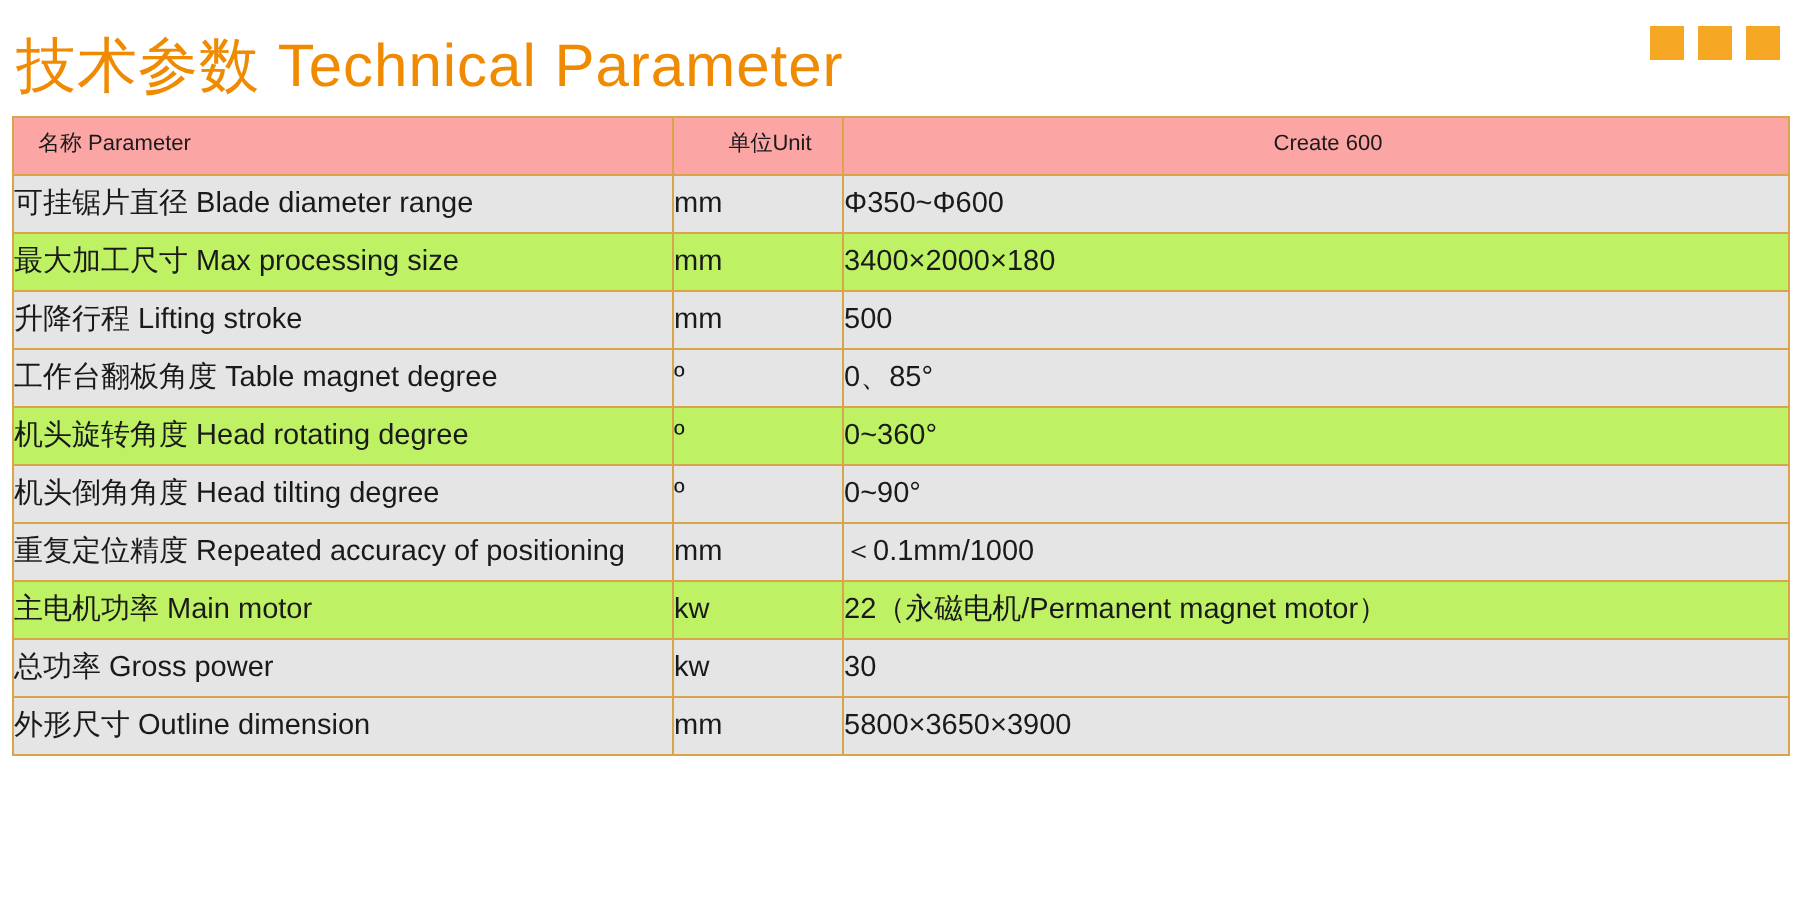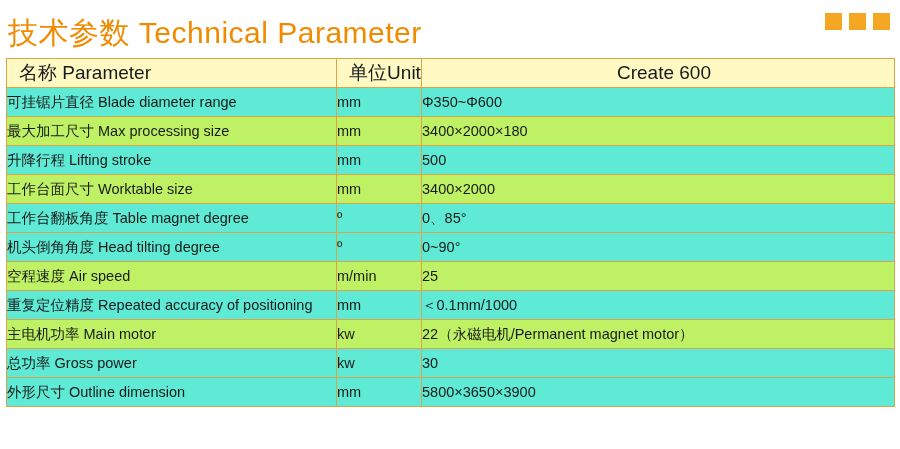--- a/index.html
+++ b/index.html
@@ -66,39 +66,39 @@
   table.spec th, table.spec td {
     border: 1px solid #d8a54a;
     height: 26px;
     padding: 1px 0;
     font-size: 14.5px;
     color: #1a1a1a;
     font-weight: normal;
     line-height: 1.25;
   }
   table.spec thead th {
-    background: #fef9c3;
+    background: #fca5a5;
     color: #1a1a1a;
-    font-size: 19px;
+    font-size: 11px;
     padding-left: 12px;
   }
   thead th.h-param {
     text-align: left;
     padding-left: 8px;
   }
   thead th.h-unit, thead th.h-val {
     text-align: center;
   }
   td.param {
     text-align: left;
     padding-left: 8px;
   }
   td.unit, td.value {
   }
-  tbody tr.odd td { background: #5eead4; }
+  tbody tr.odd td { background: #e5e5e5; }
   tbody tr.even td { background: #bef264; }
 </style>
 </head>
 <body>
 
 <div class="page">
 
   <div class="title-row">
     <div class="page-title">技术参数 Technical Parameter</div>
     <div class="deco-squares">
@@ -130,39 +130,34 @@
         <tr class="even">
           <td class="param">最大加工尺寸 Max processing size</td>
           <td class="unit">mm</td>
           <td class="value">3400×2000×180</td>
         </tr>
         <tr class="odd">
           <td class="param">升降行程 Lifting stroke</td>
           <td class="unit">mm</td>
           <td class="value">500</td>
         </tr>
-        <tr class="even">
-          <td class="param">工作台面尺寸 Worktable size</td>
-          <td class="unit">mm</td>
-          <td class="value">3400×2000</td>
-        </tr>
         <tr class="odd">
           <td class="param">工作台翻板角度 Table magnet degree</td>
           <td class="unit">º</td>
           <td class="value">0、85°</td>
         </tr>
+        <tr class="even">
+          <td class="param">机头旋转角度 Head rotating degree</td>
+          <td class="unit">º</td>
+          <td class="value">0~360°</td>
+        </tr>
         <tr class="odd">
           <td class="param">机头倒角角度 Head tilting degree</td>
           <td class="unit">º</td>
           <td class="value">0~90°</td>
-        </tr>
-        <tr class="even">
-          <td class="param">空程速度 Air speed</td>
-          <td class="unit">m/min</td>
-          <td class="value">25</td>
         </tr>
         <tr class="odd">
           <td class="param">重复定位精度 Repeated accuracy of positioning</td>
           <td class="unit">mm</td>
           <td class="value">＜0.1mm/1000</td>
         </tr>
         <tr class="even">
           <td class="param">主电机功率 Main motor</td>
           <td class="unit">kw</td>
           <td class="value">22（永磁电机/Permanent magnet motor）</td>

